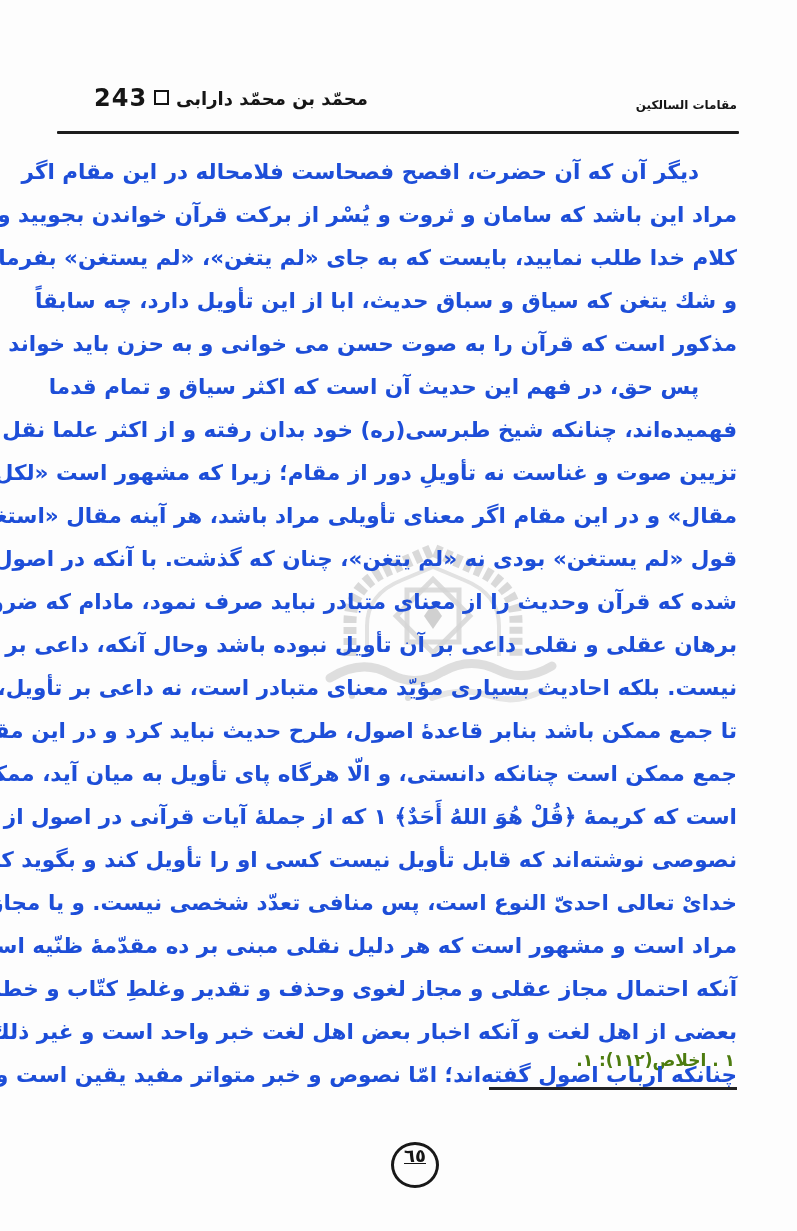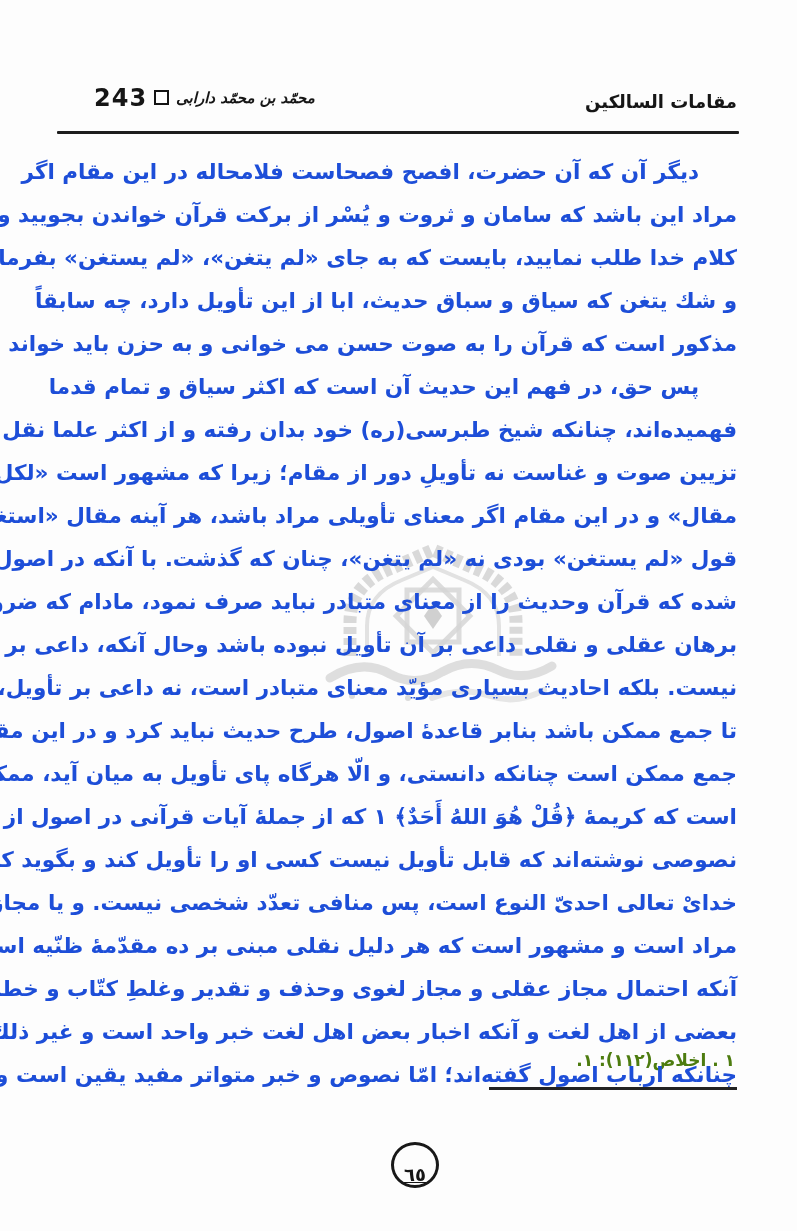--- a/index.html
+++ b/index.html
@@ -13,23 +13,23 @@
   }
   .page{position:absolute;inset:0;}
 
   
   .header{
     position:absolute;top:84px;right:60px;left:60px;
     display:flex;justify-content:space-between;align-items:flex-end;
     direction:rtl;
     padding-left:34px;
   }
-  .running-title{font-size:18px;font-weight:700;letter-spacing:0;}
+  .running-title{font-size:12px;font-weight:700;letter-spacing:0;}
   .author-block{display:flex;align-items:center;gap:7px;direction:rtl;font-weight:700;}
-  .author-name{font-size:15px;font-style:italic;}
+  .author-name{font-size:18px;}
   .sep-square{
     display:inline-block;width:11px;height:11px;
     border:2.5px solid #141414;background:#fff;
     margin-bottom:1px;
   }
   .page-num-top{font-size:24px;font-weight:700;letter-spacing:1px;}
   .header-rule{
     position:absolute;top:131px;right:58px;width:682px;height:3px;
     background:#1d1d1d;border-radius:1px;
   }
@@ -65,21 +65,21 @@
     position:absolute;top:1050px;right:62px;width:400px;
     direction:rtl;text-align:right;
     font-size:17px;font-weight:700;color:#4d7c0f;
   }
 
   
   .page-circle{
     position:absolute;left:391px;top:1142px;
     width:42px;height:40px;
     border:3px solid #181818;border-radius:50%;
-    display:flex;align-items:flex-end;justify-content:center;text-decoration:underline;
+    display:flex;align-items:flex-start;justify-content:center;text-decoration:underline;
   }
   .page-circle span{font-size:18px;font-weight:700;direction:rtl;}
 </style>
 </head>
 <body>
 
 <div class="page">
 
   <div class="header">
     <span class="running-title">مقامات السالكين</span>

